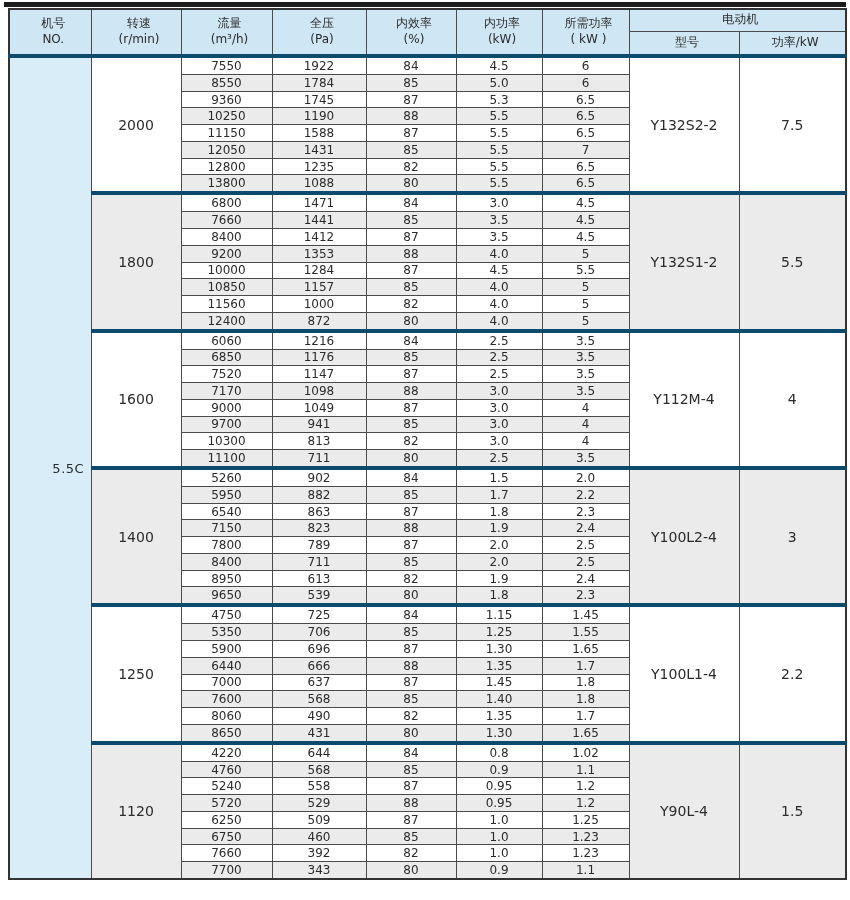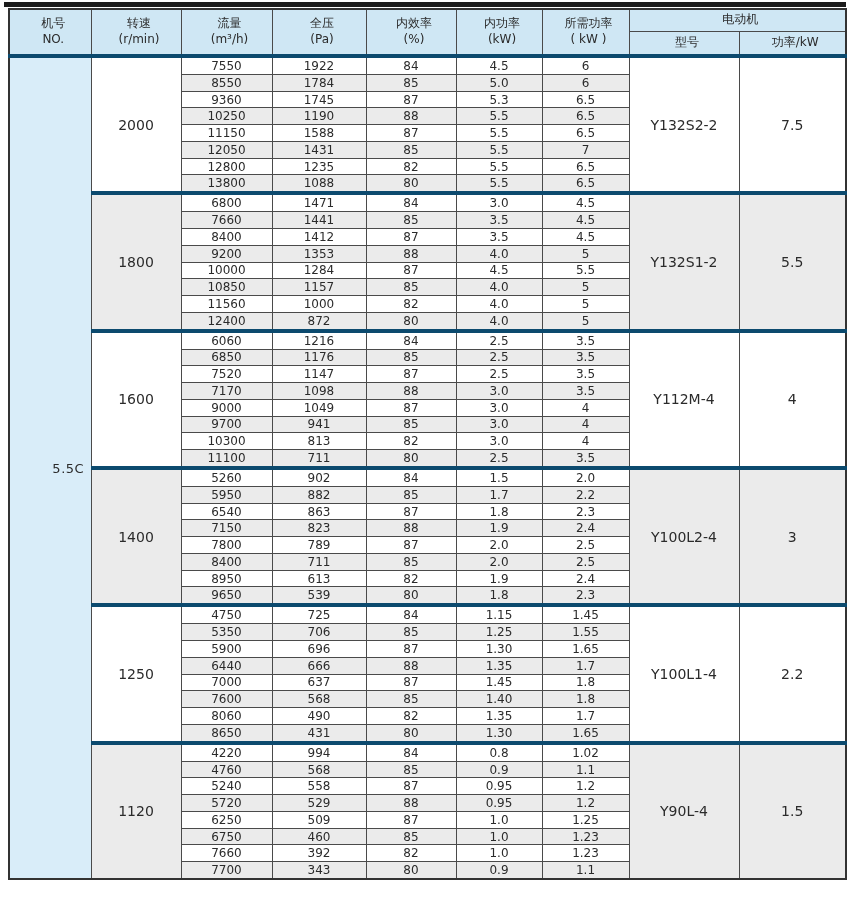--- a/index.html
+++ b/index.html
@@ -369,21 +369,21 @@
         <tr>
           <td class="data-cell alt">8650</td>
           <td class="data-cell alt">431</td>
           <td class="data-cell alt">80</td>
           <td class="data-cell alt">1.30</td>
           <td class="data-cell alt">1.65</td>
         </tr>
         <tr class="group-start">
           <td rowspan="8" class="speed-cell shade">1120</td>
           <td class="data-cell">4220</td>
-          <td class="data-cell">994</td>
+          <td class="data-cell">644</td>
           <td class="data-cell">84</td>
           <td class="data-cell">0.8</td>
           <td class="data-cell">1.02</td>
           <td rowspan="8" class="model-cell shade">Y90L-4</td>
           <td rowspan="8" class="mpower-cell shade">1.5</td>
         </tr>
         <tr>
           <td class="data-cell alt">4760</td>
           <td class="data-cell alt">568</td>
           <td class="data-cell alt">85</td>

